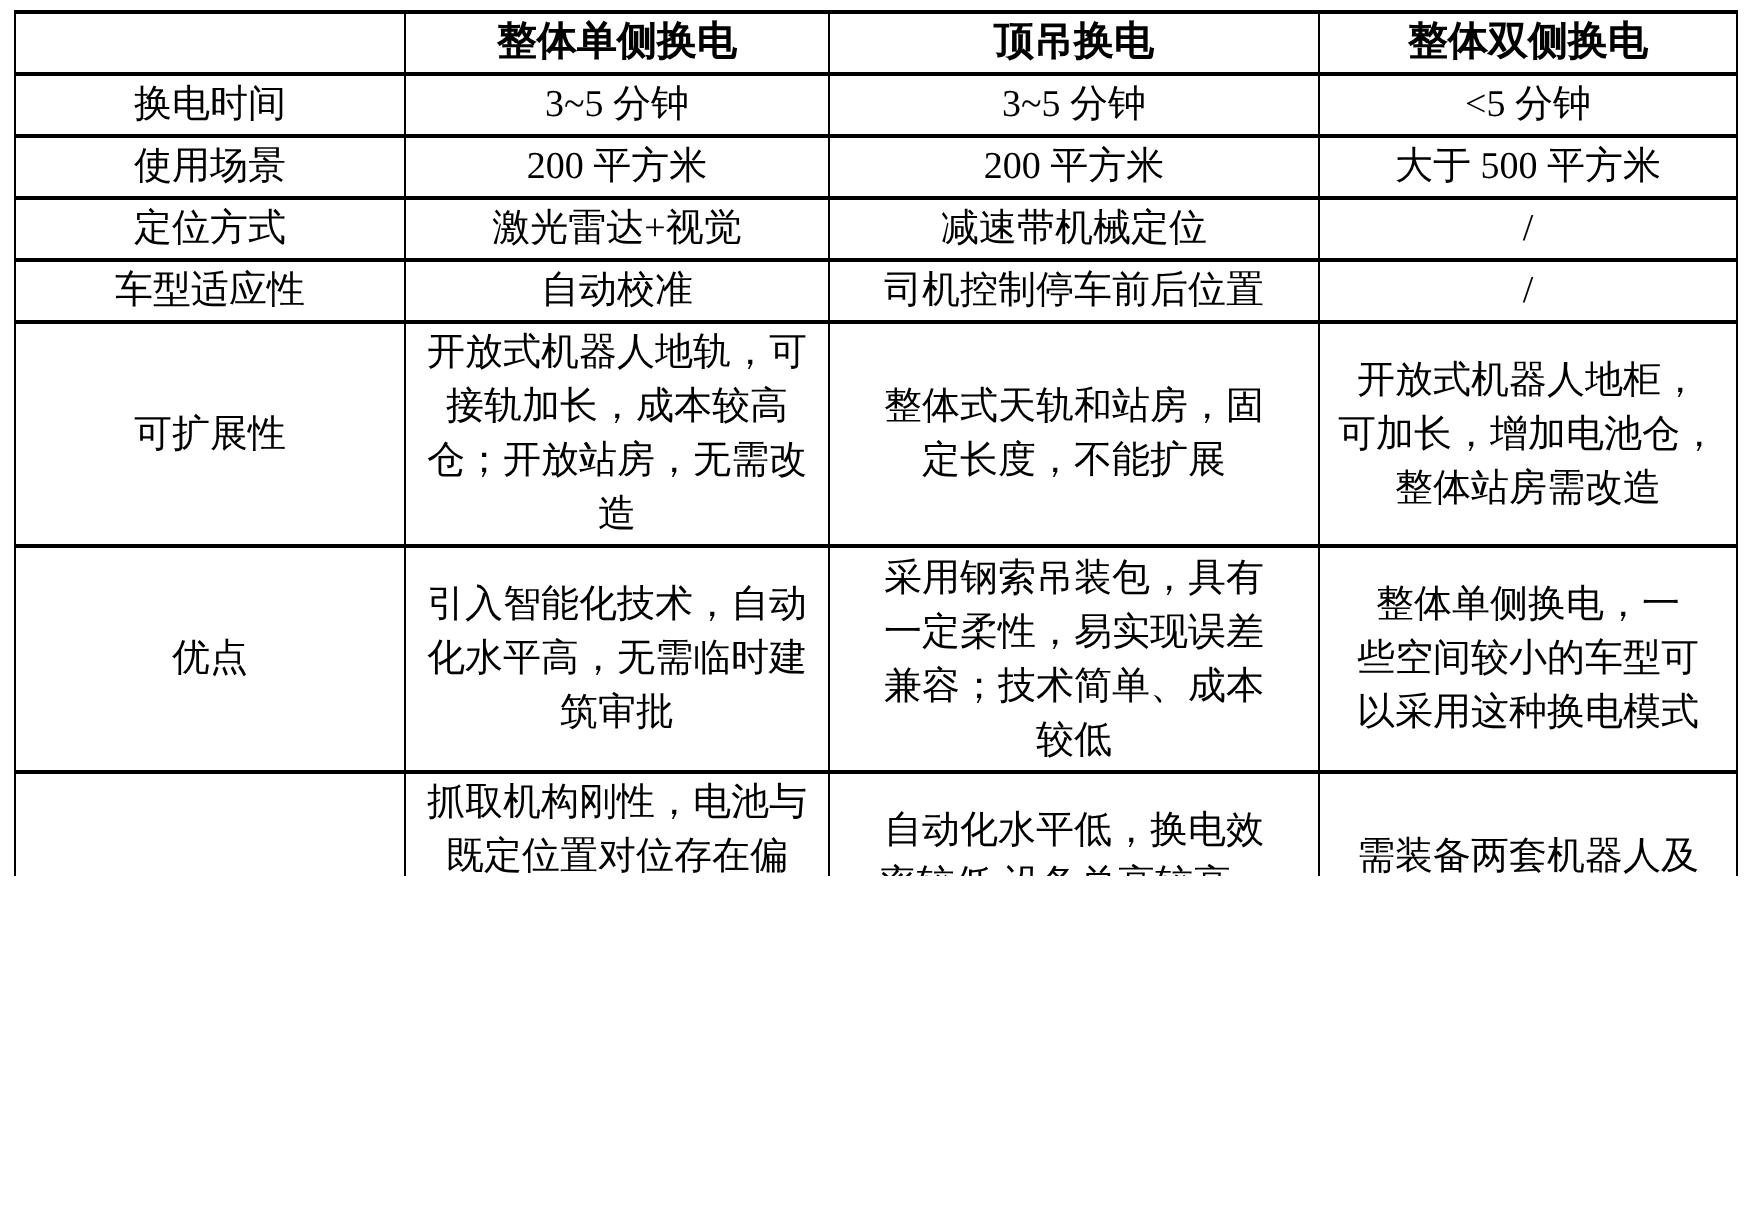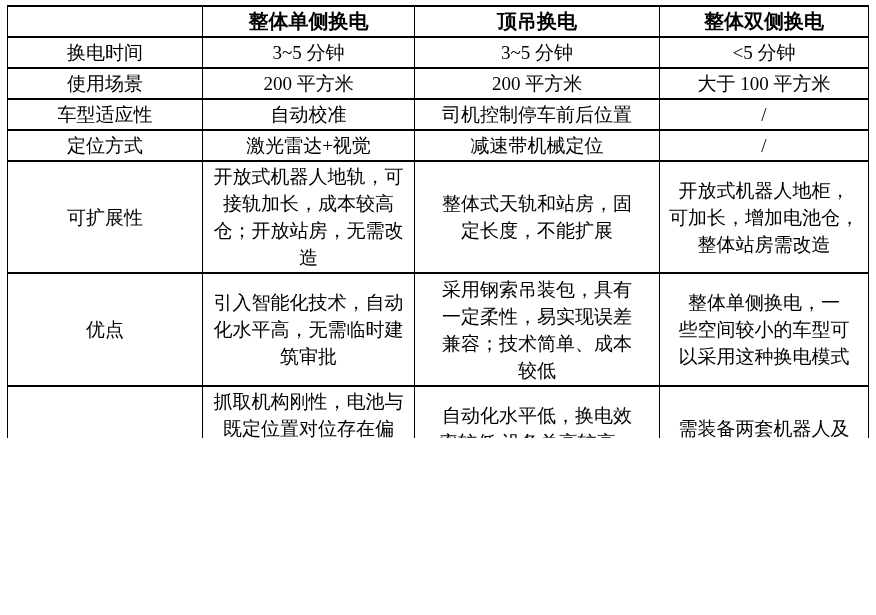--- a/index.html
+++ b/index.html
@@ -73,34 +73,34 @@
         <td>换电时间</td>
         <td>3~5 分钟</td>
         <td>3~5 分钟</td>
         <td>&lt;5 分钟</td>
       </tr>
 
       <tr class="h28">
         <td>使用场景</td>
         <td>200 平方米</td>
         <td>200 平方米</td>
-        <td>大于 100 平方米</td>
+        <td>大于 500 平方米</td>
+      </tr>
+
+      <tr class="h28">
+        <td>定位方式</td>
+        <td>激光雷达+视觉</td>
+        <td>减速带机械定位</td>
+        <td>/</td>
       </tr>
 
       <tr class="h28">
         <td>车型适应性</td>
         <td>自动校准</td>
         <td>司机控制停车前后位置</td>
-        <td>/</td>
-      </tr>
-
-      <tr class="h28">
-        <td>定位方式</td>
-        <td>激光雷达+视觉</td>
-        <td>减速带机械定位</td>
         <td>/</td>
       </tr>
 
 
       <tr class="h112">
         <td>可扩展性</td>
         <td class="left">开放式机器人地轨，可
 接轨加长，成本较高
 仓；开放站房，无需改
 造</td>

